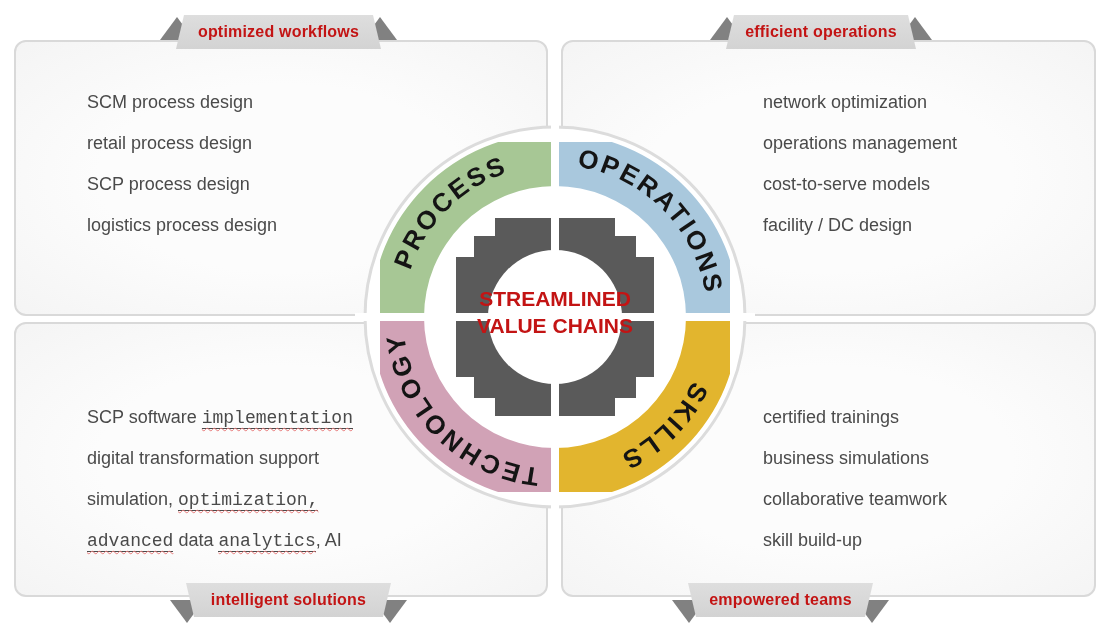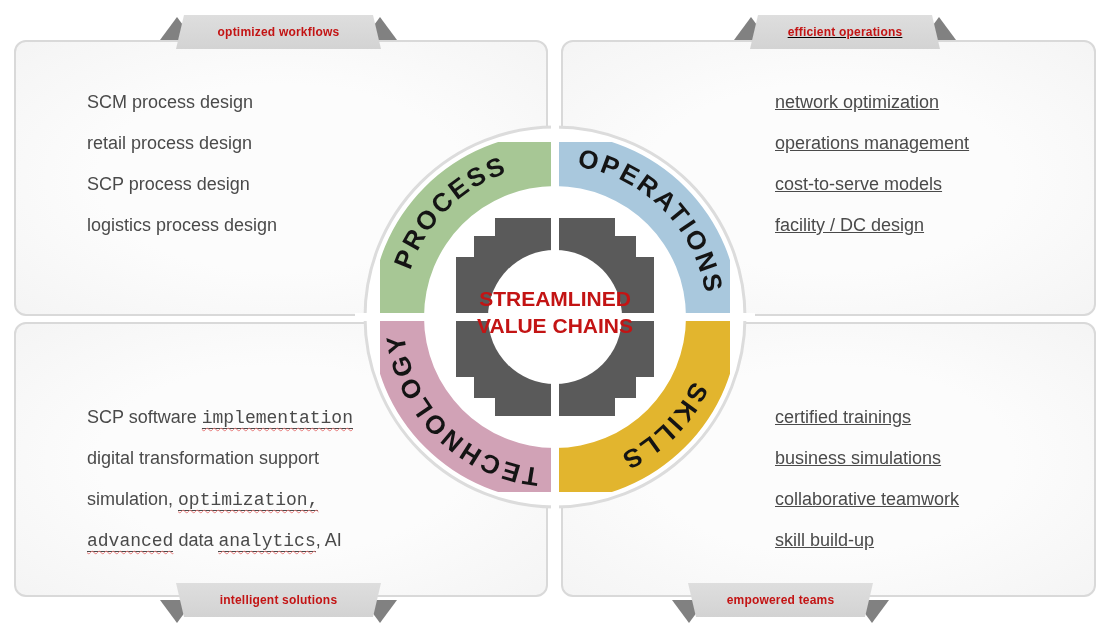--- a/index.html
+++ b/index.html
@@ -20,52 +20,52 @@
   .panel-bl { left:14px;  top:322px; width:534px; height:275px; }
   .panel-br { left:561px; top:322px; width:535px; height:275px; }
 
   
   .list {
     position:absolute; list-style:none;
     font-size:18px; color:#4a4a4a; z-index:2;
   }
   .list li { height:41px; line-height:41px; white-space:nowrap; }
   .panel-tl .list, .panel-bl .list { left:71px; }
-  .panel-tr .list, .panel-br .list { left:212px;text-decoration:underline; }
+  .panel-tr .list, .panel-br .list { left:200px; }
   .panel-tl .list, .panel-tr .list { top:40px; }
   .panel-bl .list, .panel-br .list { top:73px; }
   .marked {
     border-bottom:1px solid #4a4a4a;
     text-decoration: underline wavy #e87a7a 1px;
     text-underline-offset: 4px;
     font-family: Liberation Mono, monospace;
   }
 
   
   .ribbon { position:absolute; height:34px; z-index:6; }
   .ribbon-tl { left:176px; top:15px;  width:205px; }
-  .ribbon-tr { left:750px; top:15px;  width:190px;text-decoration:underline; }
-  .ribbon-bl { left:176px; top:583px; width:205px; }
+  .ribbon-tr { left:726px; top:15px;  width:190px; }
+  .ribbon-bl { left:186px; top:583px; width:205px; }
   .ribbon-br { left:688px; top:583px; width:185px; }
   .ribbon .band {
     position:absolute; left:0; top:0; right:0; bottom:0; z-index:2;
     background: linear-gradient(#dedede, #d3d3d3);
   }
   .ribbon-top .band    { clip-path: polygon(8px 0, calc(100% - 8px) 0, 100% 100%, 0 100%); }
   .ribbon-bottom .band { clip-path: polygon(0 0, 100% 0, calc(100% - 8px) 100%, 8px 100%); }
   .ribbon .tri {
     position:absolute; width:34px; height:23px; background:#818181; z-index:1;
   }
   .ribbon-top .tri    { top:2px;  clip-path: polygon(50% 0, 100% 100%, 0 100%); }
   .ribbon-bottom .tri { top:17px; clip-path: polygon(0 0, 100% 0, 50% 100%); }
   .tri-left  { left:-16px; }
   .tri-right { right:-16px; }
   .ribbon .ribbon-label {
     position:relative; z-index:3; display:block; text-align:center;
-    line-height:34px; font-weight:bold; font-size:12px; color:#c31414;
+    line-height:34px; font-weight:bold; font-size:16px; color:#c31414;
     letter-spacing:0.2px;
   }
 
   
   .wheel-wrap { position:absolute; left:355px; top:117px; width:400px; height:400px; z-index:4; }
   .wheel-wrap svg { width:100%; height:100%; display:block; }
 </style>
 </head>
 <body>
 

